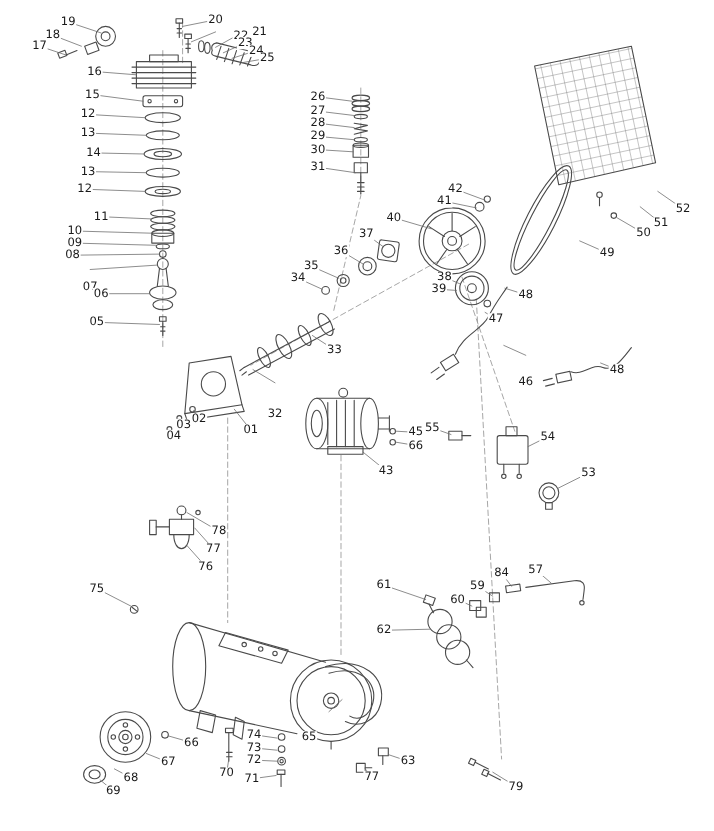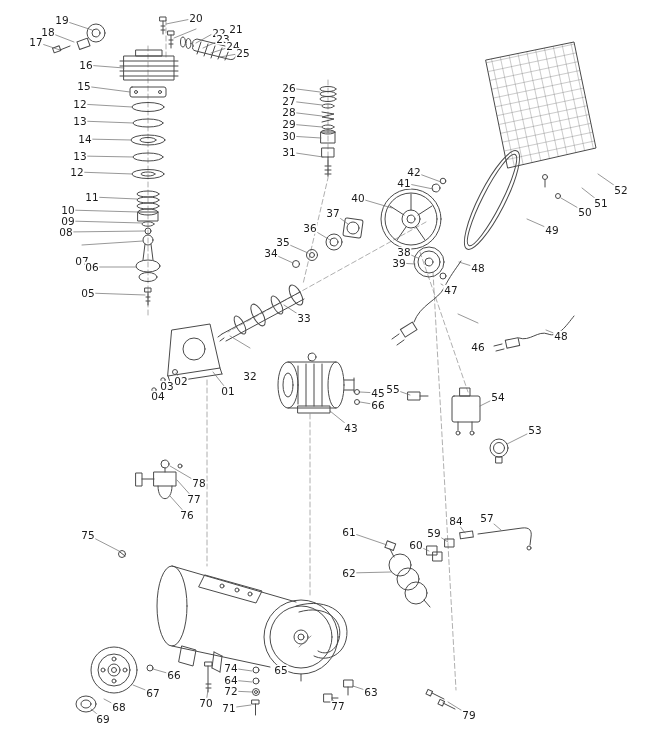--- a/index.html
+++ b/index.html
@@ -456,20 +456,20 @@
       <div class="part-label" style="left: 456px; top: 521px; color: rgb(26, 26, 26);">84</div>
       <div class="part-label" style="left: 487px; top: 518px; color: rgb(26, 26, 26);">57</div>
       <div class="part-label" style="left: 349px; top: 573px; color: rgb(26, 26, 26);">62</div>
       <div class="part-label" style="left: 281px; top: 647px; color: rgb(26, 26, 26); margin-top: 23px;">65</div>
       <div class="part-label" style="left: 174px; top: 675px; color: rgb(26, 26, 26);">66</div>
       <div class="part-label" style="left: 153px; top: 693px; color: rgb(26, 26, 26);">67</div>
       <div class="part-label" style="left: 119px; top: 707px; color: rgb(26, 26, 26);">68</div>
       <div class="part-label" style="left: 103px; top: 719px; color: rgb(26, 26, 26);">69</div>
       <div class="part-label" style="left: 206px; top: 703px; color: rgb(26, 26, 26);">70</div>
       <div class="part-label" style="left: 231px; top: 668px; color: rgb(26, 26, 26);">74</div>
-      <div class="part-label" style="left: 231px; top: 680px; color: rgb(26, 26, 26);">64</div>
+      <div class="part-label" style="left: 231px; top: 680px; color: rgb(26, 26, 26);">73</div>
       <div class="part-label" style="left: 231px; top: 691px; color: rgb(26, 26, 26);">72</div>
       <div class="part-label" style="left: 229px; top: 708px; color: rgb(26, 26, 26);">71</div>
       <div class="part-label" style="left: 371px; top: 692px; color: rgb(26, 26, 26);">63</div>
       <div class="part-label" style="left: 338px; top: 706px; color: rgb(26, 26, 26);">77</div>
       <div class="part-label" style="left: 469px; top: 715px; color: rgb(26, 26, 26);">79</div>
     </div>
 </div>
 
 </body></html>

